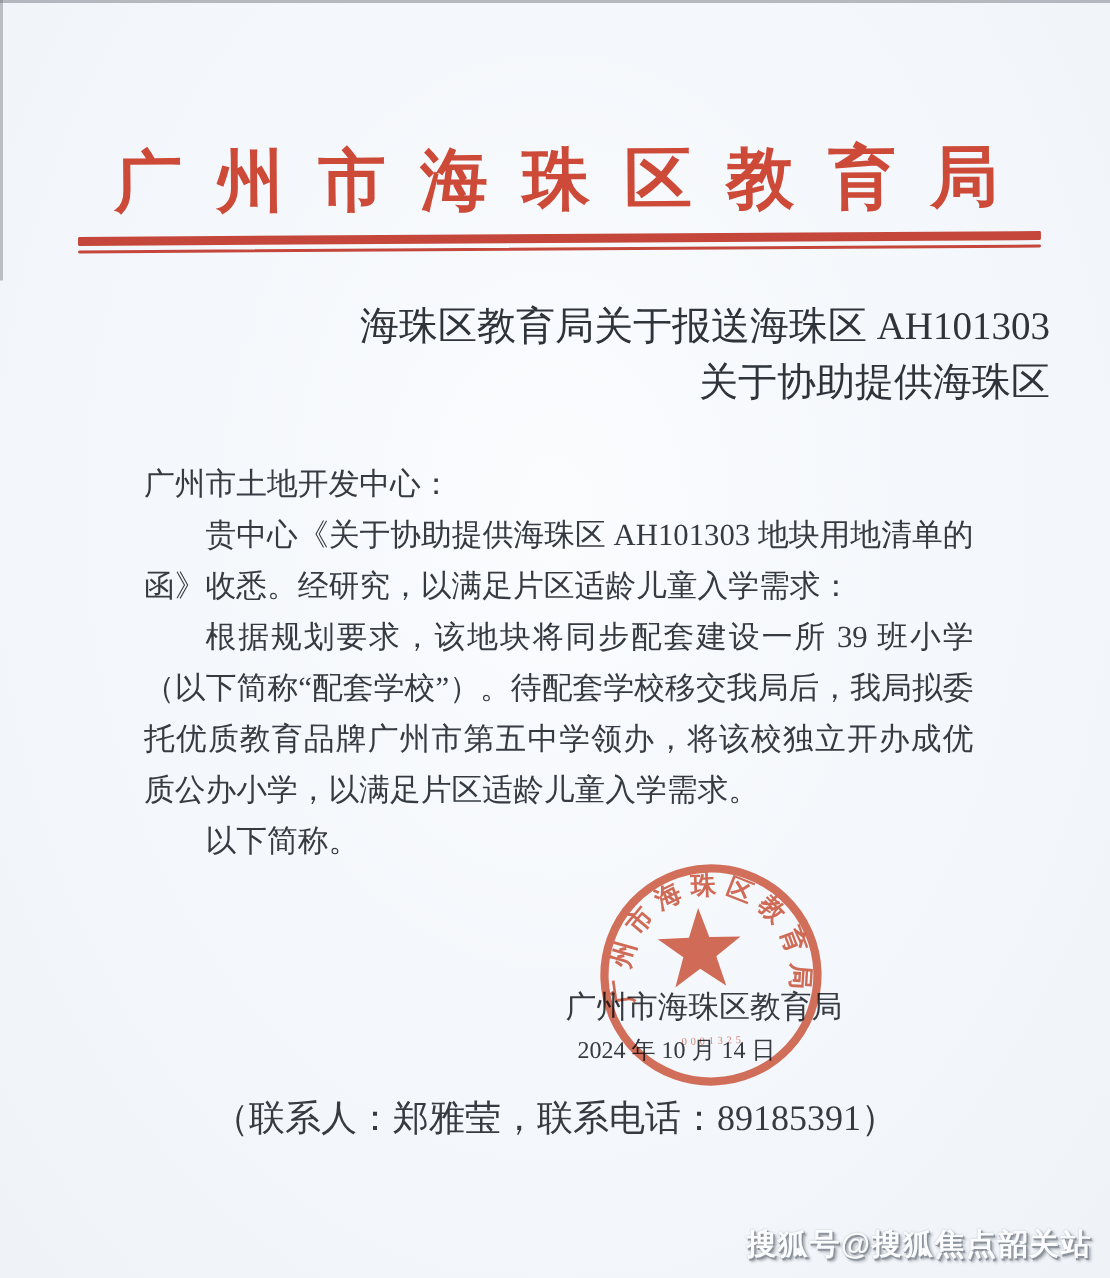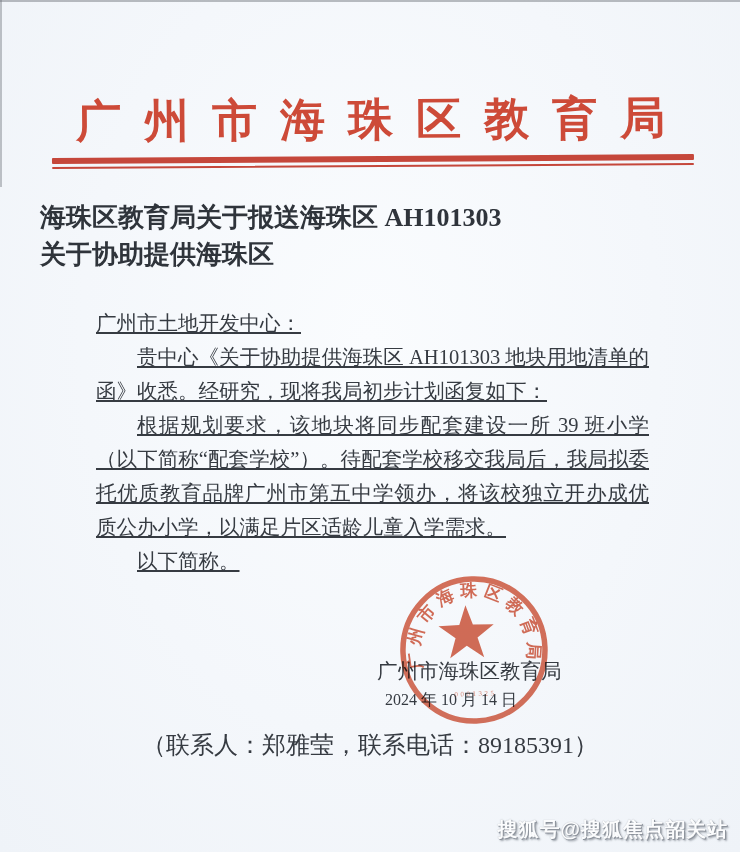--- a/index.html
+++ b/index.html
@@ -25,30 +25,30 @@
     color:#cd4a38;
     letter-spacing:23px;text-indent:23px;
     white-space:nowrap;
   }
   .red-rules{position:absolute;top:156px;left:51px;right:47px;}
   .rule-thick{height:6px;background:#c5473b;border-radius:1px;}
   .rule-thin{height:2px;background:#c5473b;margin-top:3px;border-radius:1px;}
 
   .doc-title{
     position:absolute;top:199px;left:40px;right:40px;
-    text-align:left;color:#2f343b;
-    font-size:26px;font-weight:bold;line-height:37px;
+    text-align:right;color:#2f343b;
+    font-size:26px;font-weight:normal;line-height:37px;
   }
 
   .body-text{
     position:absolute;top:306px;left:96px;right:91px;
     color:#363b42;font-size:20.5px;line-height:34px;
     text-align:justify;
   }
-  .body-text p{margin:0;text-decoration:underline;}
+  .body-text p{margin:0;}
   .body-text p.indent{text-indent:2em;}
 
   .sign-agency{
     position:absolute;top:657px;left:377px;
     color:#363b42;font-size:20.5px;white-space:nowrap;
   }
   .sign-date{
     position:absolute;top:690px;left:385px;
     color:#363b42;font-size:16px;white-space:nowrap;
   }
@@ -88,21 +88,21 @@
     </div>
   </div>
 
   <div class="doc-title">
     <div>海珠区教育局关于报送海珠区 AH101303</div>
     <div>关于协助提供海珠区</div>
   </div>
 
   <div class="body-text">
     <p>广州市土地开发中心：</p>
-    <p class="indent">贵中心《关于协助提供海珠区 AH101303 地块用地清单的函》收悉。经研究，现将我局初步计划函复如下：</p>
+    <p class="indent">贵中心《关于协助提供海珠区 AH101303 地块用地清单的函》收悉。经研究，以满足片区适龄儿童入学需求：</p>
     <p class="indent">根据规划要求，该地块将同步配套建设一所 39 班小学（以下简称“配套学校”）。待配套学校移交我局后，我局拟委托优质教育品牌广州市第五中学领办，将该校独立开办成优质公办小学，以满足片区适龄儿童入学需求。</p>
     <p class="indent">以下简称。</p>
   </div>
 
   <div class="sign-agency">广州市海珠区教育局</div>
   <div class="sign-date">2024 年 10 月 14 日</div>
   <div class="contact-line">（联系人：郑雅莹，联系电话：89185391）</div>
 
   <svg class="stamp" viewBox="0 0 156 154">
     <circle cx="78" cy="76" r="71" fill="none" stroke="#d2553a" stroke-width="5.5" opacity="0.92"></circle>

